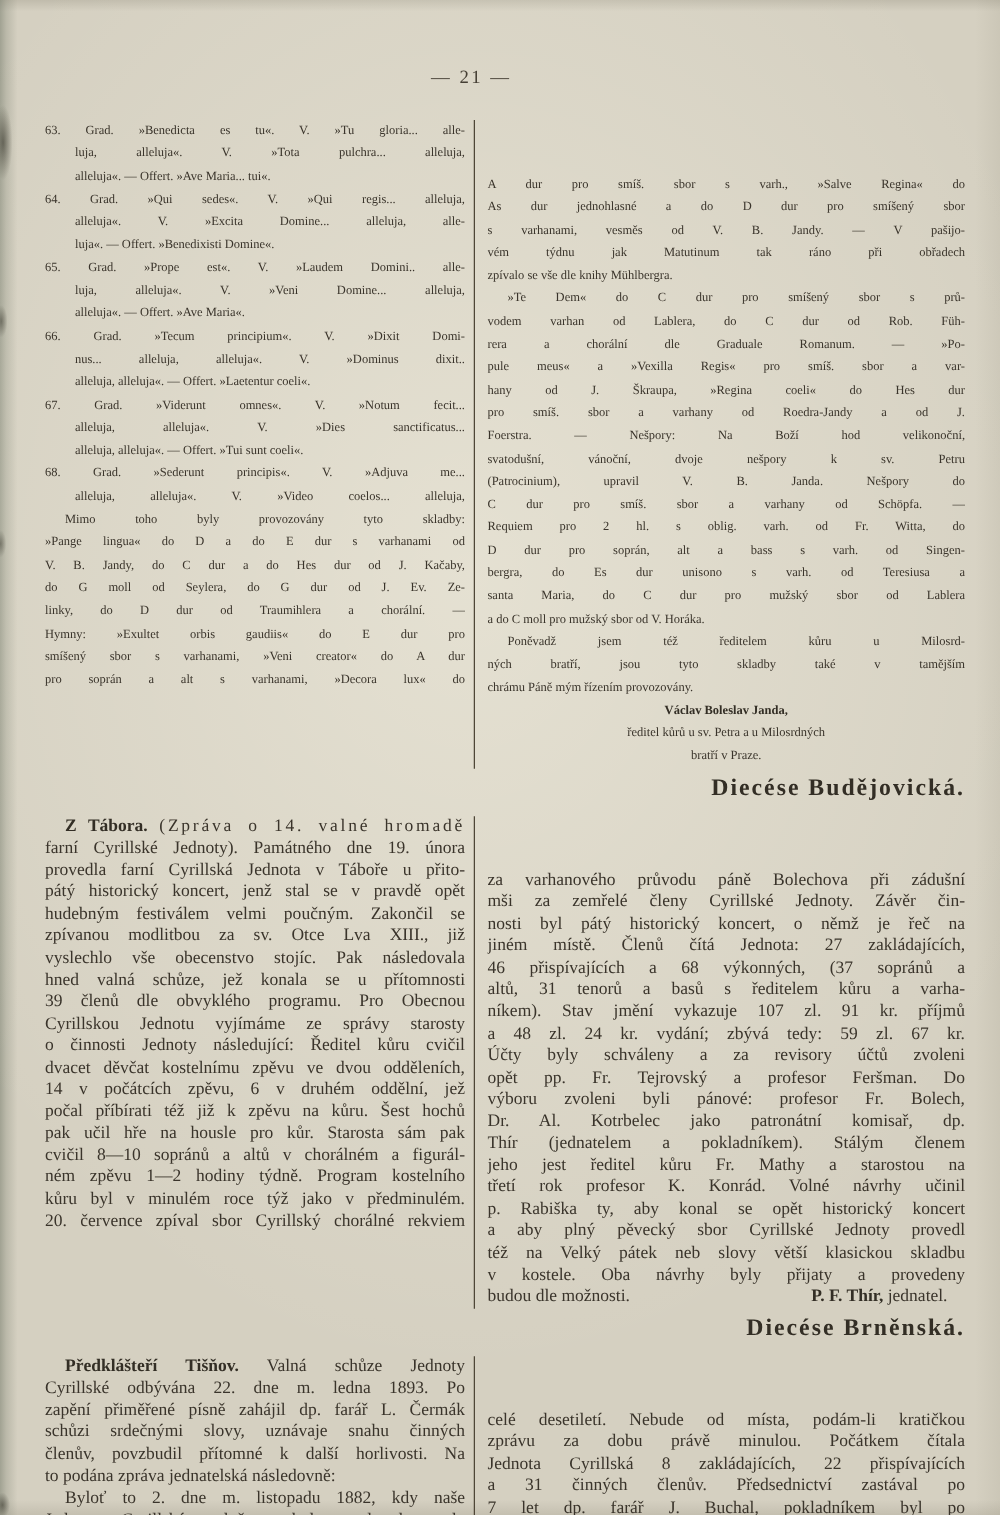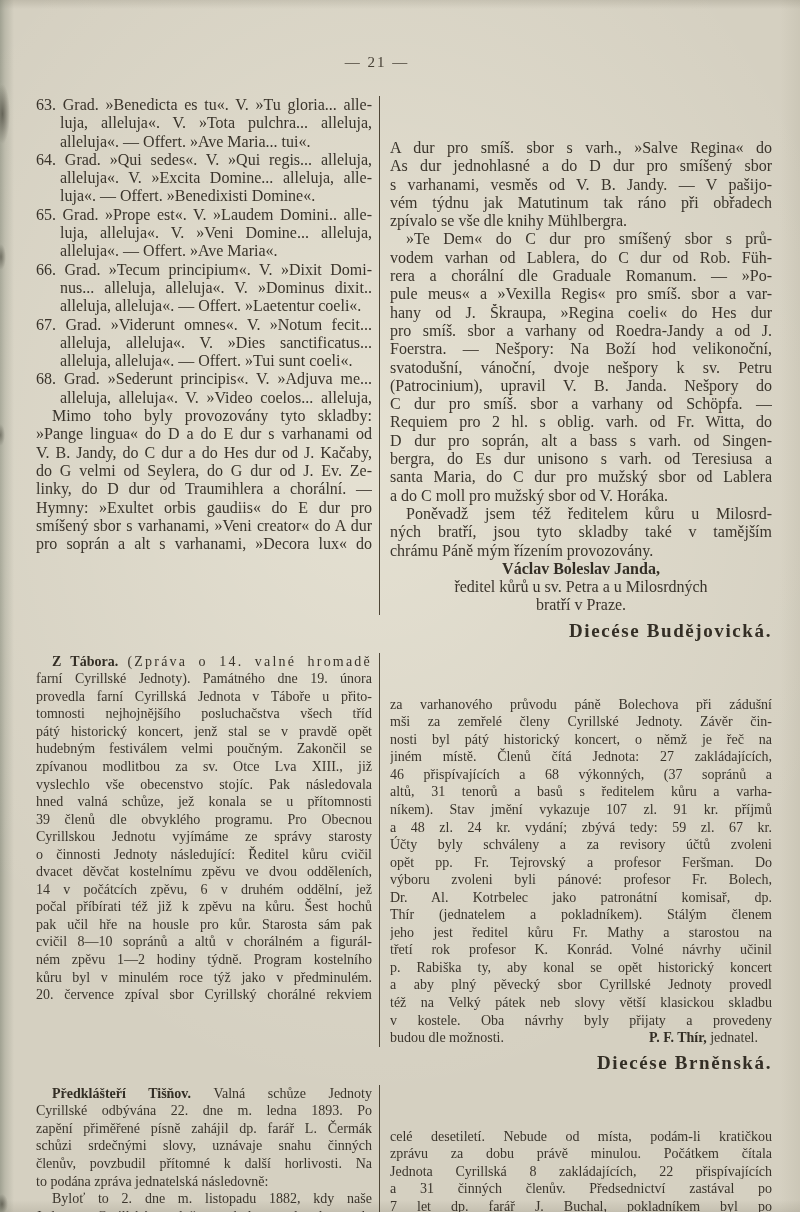--- a/index.html
+++ b/index.html
@@ -38,21 +38,21 @@
     text-align: right; font-weight: bold; font-size: 19px;
     letter-spacing: 1.6px; color: #332e25;
     margin: 4px 0 10px 0; line-height: 24px;
   }
   .cols { display: flex; align-items: stretch; }
   .col-left  { width: 336px; }
   .divider   { width: 1px; margin-left: 7px; background: #4e4637; }
   .col-right { margin-left: 10px; flex: 1; min-width: 0; }
 
   .line { white-space: nowrap; overflow: hidden; text-justify: inter-word; }
-  .s1 .line { font-size: 16px; line-height: 18.3px; }
+  .s1 .line { font-size: 10px; line-height: 18.3px; }
   .s2 .line { font-size: 14px;   line-height: 17.55px; }
   .s3 .line { font-size: 14px;   line-height: 17.6px; }
   .line.j { text-align: justify; text-align-last: justify; }
 
   .block.item .line.cont { padding-left: 24px; }
   .block.para .line:first-child { text-indent: 16px; }
   .block.para.noindent .line:first-child { text-indent: 0; margin-top: 43px; }
 
   .block.center .line { text-align: center; }
   .block.center.bold .line { font-weight: bold; color: #332e25; }
@@ -103,21 +103,21 @@
           <div class="line cont">alleluja, alleluja«. — Offert. »Tui sunt coeli«.</div>
         </div>
         <div class="block item">
           <div class="line j">68. Grad. »Sederunt principis«. V. »Adjuva me...</div>
           <div class="line j cont">alleluja, alleluja«. V. »Video coelos... alleluja,</div>
         </div>
         <div class="block para">
           <div class="line j">Mimo toho byly provozovány tyto skladby:</div>
           <div class="line j">»Pange lingua« do D a do E dur s varhanami od</div>
           <div class="line j">V. B. Jandy, do C dur a do Hes dur od J. Kačaby,</div>
-          <div class="line j">do G velmi od Seylera, do G dur od J. Ev. Ze-</div>
+          <div class="line j">do G moll od Seylera, do G dur od J. Ev. Ze-</div>
           <div class="line j">linky, do D dur od Traumihlera a chorální. —</div>
           <div class="line j">Hymny: »Exultet orbis gaudiis« do E dur pro</div>
           <div class="line j">smíšený sbor s varhanami, »Veni creator« do A dur</div>
           <div class="line j">pro soprán a alt s varhanami, »Decora lux« do</div>
         </div>
       </div>
       <div class="divider"></div>
       <div class="col col-right">
         <div class="block para noindent">
           <div class="line j">A dur pro smíš. sbor s varh., »Salve Regina« do</div>
@@ -157,21 +157,20 @@
         </div>
       </div>
     </div>
     <div class="section-heading">Diecése Budějovická.</div>
     <div class="cols s2">
       <div class="col col-left">
         <div class="block para">
           <div class="line j"><b class="lead">Z Tábora.</b> <span class="spaced">(Zpráva o 14. valné hromadě</span></div>
           <div class="line j">farní Cyrillské Jednoty). Památného dne 19. února</div>
           <div class="line j">provedla farní Cyrillská Jednota v Táboře u přito-</div>
-          <div class="line j">tomnosti nejhojnějšího posluchačstva všech tříd</div>
           <div class="line j">pátý historický koncert, jenž stal se v pravdě opět</div>
           <div class="line j">hudebným festiválem velmi poučným. Zakončil se</div>
           <div class="line j">zpívanou modlitbou za sv. Otce Lva XIII., již</div>
           <div class="line j">vyslechlo vše obecenstvo stojíc. Pak následovala</div>
           <div class="line j">hned valná schůze, jež konala se u přítomnosti</div>
           <div class="line j">39 členů dle obvyklého programu. Pro Obecnou</div>
           <div class="line j">Cyrillskou Jednotu vyjímáme ze správy starosty</div>
           <div class="line j">o činnosti Jednoty následující: Ředitel kůru cvičil</div>
           <div class="line j">dvacet děvčat kostelnímu zpěvu ve dvou odděleních,</div>
           <div class="line j">14 v počátcích zpěvu, 6 v druhém oddělní, jež</div>

